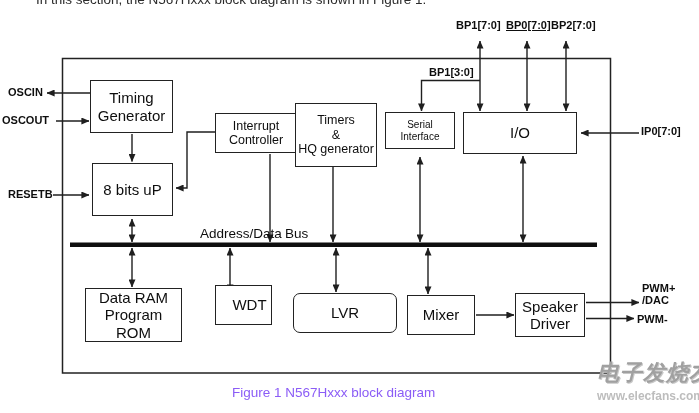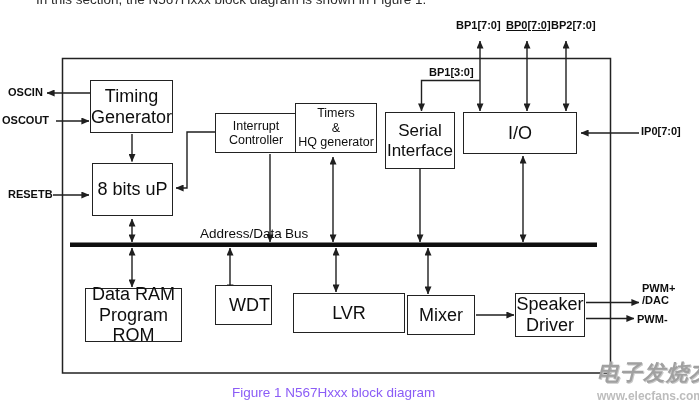--- a/index.html
+++ b/index.html
@@ -7,21 +7,21 @@
     position:relative;width:699px;height:413px;background:#fff;overflow:hidden;
     font-family:"Liberation Sans","DejaVu Sans",sans-serif;color:#151515;
   }
   .intro{
     position:absolute;left:36px;top:-8px;font-size:13.5px;color:#2b2b2b;white-space:nowrap;
   }
   .wires{position:absolute;left:0;top:0;}
   .block{
     position:absolute;box-sizing:border-box;border:1.4px solid #222;background:#fff;
     display:flex;align-items:center;justify-content:center;text-align:center;
-    font-size:18px;line-height:1.16;color:#0e0e0e;white-space:pre-line;
+    font-size:15px;line-height:1.16;color:#0e0e0e;white-space:pre-line;
   }
   .pin{
     position:absolute;font-size:11px;font-weight:bold;color:#0e0e0e;
     white-space:pre-line;line-height:1.05;letter-spacing:0px;
   }
   .buslabel{position:absolute;font-size:13.5px;color:#0e0e0e;white-space:nowrap;}
   .caption{position:absolute;left:232px;top:385px;font-size:13.5px;color:#8b5cf6;}
   .watermark{position:absolute;left:597px;top:358px;width:160px;color:#a9a9a9;}
   .wm-logo{
     font-size:22px;font-weight:bold;letter-spacing:1px;white-space:nowrap;
@@ -84,30 +84,30 @@
 
       <path d="M480,80.5 L421.5,80.5 L421.5,111" marker-end="url(#arr)"></path>
     </g>
   </svg>
 
   <div class="block" style="left:90px;top:80px;width:83px;height:53px;">Timing
 Generator</div>
   <div class="block" style="left:92px;top:163px;width:81px;height:53px;">8 bits uP</div>
   <div class="block" style="left:215px;top:113px;width:82px;height:40px;font-size:12.5px;">Interrupt
 Controller</div>
-  <div class="block" style="left:295px;top:103px;width:82px;height:50px;font-size:12.5px;">Timers
+  <div class="block" style="left:295px;top:103px;width:82px;height:64px;font-size:12.5px;">Timers
 &amp;
 HQ generator</div>
-  <div class="block" style="left:385px;top:112px;width:70px;height:57px;font-size:17px;">Serial
+  <div class="block" style="left:385px;top:112px;width:70px;height:37px;font-size:10px;">Serial
 Interface</div>
   <div class="block" style="left:463px;top:112px;width:114px;height:42px;">I/O</div>
   <div class="block" style="left:85px;top:288px;width:97px;height:54px;">Data RAM
 Program ROM</div>
   <div class="block" style="left:215px;top:285px;width:57px;height:40px;padding-left:12px;">WDT</div>
-  <div class="block" style="left:293px;top:293px;width:112px;height:40px;">LVR</div>
+  <div class="block" style="left:293px;top:293px;width:104px;height:40px;border-radius:7px;">LVR</div>
   <div class="block" style="left:407px;top:295px;width:68px;height:40px;">Mixer</div>
   <div class="block" style="left:515px;top:293px;width:70px;height:44px;">Speaker
 Driver</div>
 
   <div class="pin" style="left:8px;top:87px;">OSCIN</div>
   <div class="pin" style="left:2px;top:115px;">OSCOUT</div>
   <div class="pin" style="left:8px;top:189px;">RESETB</div>
   <div class="pin" style="left:456px;top:20px;">BP1[7:0]</div>
   <div class="pin" style="left:506px;top:20px;text-decoration:underline;">BP0[7:0]</div>
   <div class="pin" style="left:551px;top:20px;">BP2[7:0]</div>

